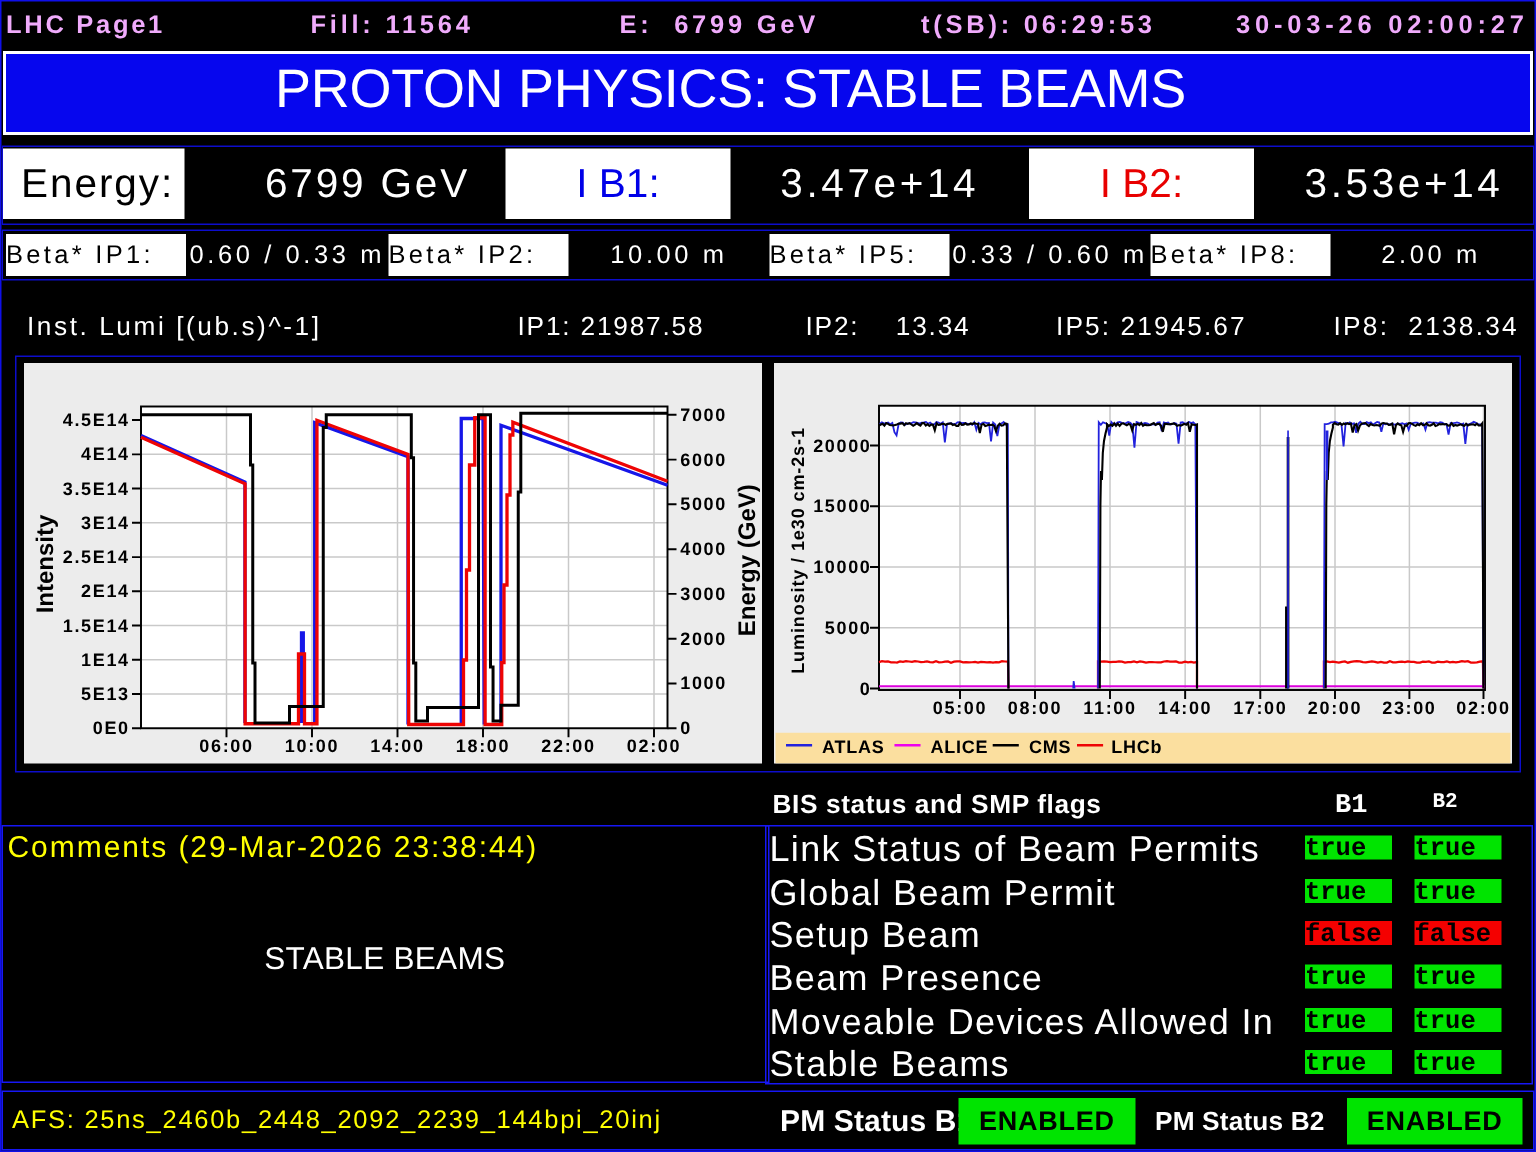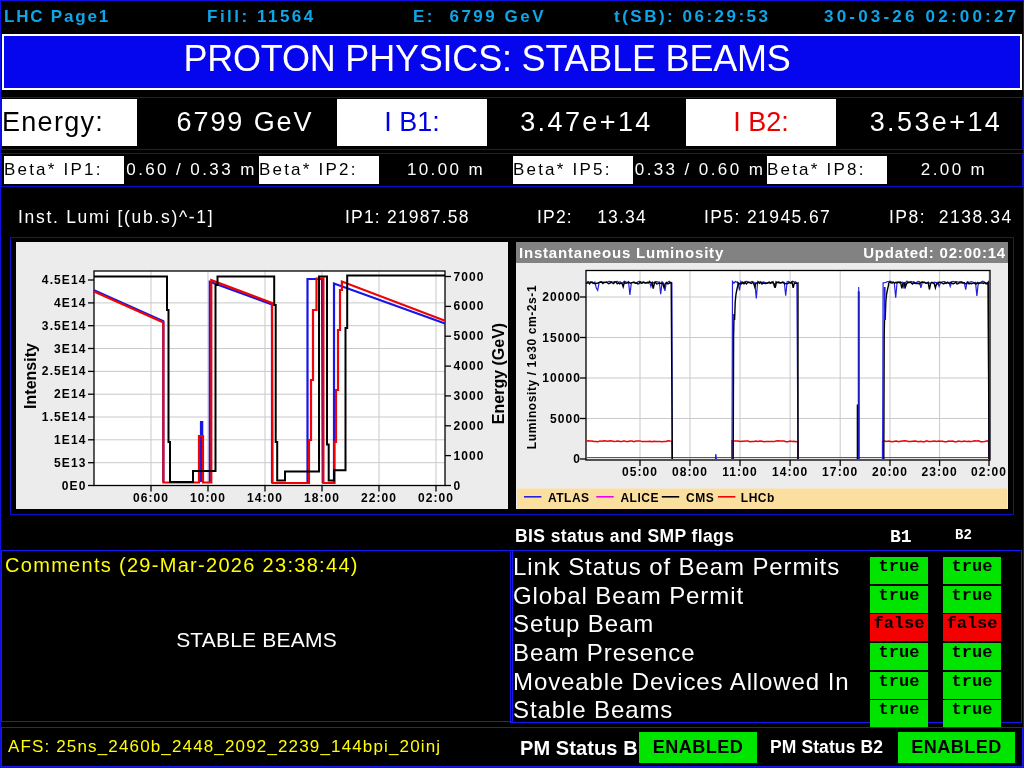--- a/index.html
+++ b/index.html
@@ -1,52 +1,52 @@
 <!DOCTYPE html>
 <html><head><meta charset="utf-8"><style>
 *{margin:0;padding:0;box-sizing:border-box}
 html,body{width:1024px;height:768px;background:#000;overflow:hidden;
  font-family:"Liberation Sans",sans-serif}
 .abs{position:absolute}
 .pageborder{left:0;top:0;width:1024px;height:768px;border:1px solid #0f0fe8}
-.topbar{color:#0ea5e9;font-weight:bold;font-size:17px;top:7px}
+.topbar{color:#f0abfc;font-weight:bold;font-size:17px;top:7px}
 .banner{left:2px;top:34px;width:1020px;height:56px;background:#0606ee;border:2px solid #fff;
  color:#fff;font-size:36px;text-align:center;line-height:45px;letter-spacing:-0.2px;padding-right:50px}
 .rowbox{border:1px solid #0d0dcc;background:#000}
 .wbox{position:absolute;background:#fff;color:#000}
 .erow{font-size:27px;line-height:47px}
 .eval{position:absolute;color:#fff;font-size:27px;line-height:47px;text-align:center}
 .brow{font-size:17px;line-height:28px;text-align:left;letter-spacing:2.2px}
 .bval{position:absolute;color:#fff;font-size:17px;line-height:28px;text-align:center;letter-spacing:2.4px}
 .lumi{position:absolute;color:#fff;font-size:17.5px;top:207px}
 .chart{position:absolute;background:#ececec;width:492px;height:267px}
 .ctitle{position:absolute;left:0;top:0;width:492px;height:21px;background:#828282;color:#fff;
  font-weight:bold;font-size:15px;line-height:21px;padding-left:3px;letter-spacing:0.8px}
 .upd{position:absolute;right:2px;top:0}
 .tk{font:bold 12px "Liberation Sans",sans-serif;fill:#000;letter-spacing:1.1px}
 .ax{font:bold 16px "Liberation Sans",sans-serif;fill:#000}
 .ax2{font:bold 12px "Liberation Sans",sans-serif;fill:#000;letter-spacing:0.6px}
 .lg{font:bold 12px "Liberation Sans",sans-serif;fill:#000;letter-spacing:0.5px}
 .rowlab{position:absolute;left:513px;width:345px;text-align:left;color:#fff;font-size:24px;line-height:20px;letter-spacing:0.9px}
-.flag{position:absolute;width:58px;height:27px;font:bold 17px "Liberation Mono",monospace;
- text-align:center;line-height:20px;color:#000}
+.flag{position:absolute;width:58px;height:16px;font:bold 17px "Liberation Mono",monospace;
+ text-align:left;line-height:20px;color:#000}
 .grn{background:#00e400}
 .red{background:#f40000}
 .mono{font-family:"Liberation Mono",monospace}
 </style></head><body>
 <div class="abs pageborder"></div>
 <div class="abs topbar" style="left:4px;letter-spacing:1.8px">LHC Page1</div>
 <div class="abs topbar" style="left:207px;letter-spacing:2.5px">Fill: 11564</div>
 <div class="abs topbar" style="left:413px;letter-spacing:2.5px">E:&nbsp; 6799 GeV</div>
 <div class="abs topbar" style="left:614px;letter-spacing:2.5px">t(SB): 06:29:53</div>
 <div class="abs topbar" style="left:824px;letter-spacing:3.2px">30-03-26 02:00:27</div>
 <div class="abs banner">PROTON PHYSICS: STABLE BEAMS</div>
 
 <div class="abs rowbox" style="left:1px;top:97px;width:1022px;height:53px"></div>
-<div class="wbox erow" style="left:2px;top:99px;width:135px;height:47px;padding-left:0;letter-spacing:1.3px">Energy:</div>
+<div class="wbox erow" style="left:2px;top:99px;width:121px;height:47px;padding-left:12px;letter-spacing:1.3px">Energy:</div>
 <div class="eval erow" style="left:145px;top:99px;width:200px;letter-spacing:1.9px">6799 GeV</div>
 <div class="wbox erow" style="left:337px;top:99px;width:150px;height:47px;text-align:center;color:#0000e8">I B1:</div>
 <div class="eval erow" style="left:487px;top:99px;width:199px;letter-spacing:2.4px">3.47e+14</div>
 <div class="wbox erow" style="left:686px;top:99px;width:150px;height:47px;text-align:center;color:#e80000">I B2:</div>
 <div class="eval erow" style="left:843px;top:99px;width:186px;letter-spacing:2.4px">3.53e+14</div>
 
 <div class="abs rowbox" style="left:1px;top:153px;width:1022px;height:34px"></div>
 <div class="wbox brow" style="left:4px;top:156px;width:120px;height:28px">Beta* IP1:</div>
 <div class="bval" style="left:124px;top:156px;width:135px">0.60 / 0.33 m</div>
 <div class="wbox brow" style="left:259px;top:156px;width:120px;height:28px">Beta* IP2:</div>
@@ -202,21 +202,20 @@
       <rect x="1" y="246.5" width="490" height="20.5" fill="#fbdf9f"></rect>
       <line x1="8" y1="254.8" x2="25.4" y2="254.8" stroke="#2222dd" stroke-width="1.6"></line>
       <text x="32" y="260" class="lg">ATLAS</text>
       <line x1="80.3" y1="254.8" x2="97.69999999999999" y2="254.8" stroke="#ee00ee" stroke-width="1.6"></line>
       <text x="104.4" y="260" class="lg">ALICE</text>
       <line x1="145.8" y1="254.8" x2="163.20000000000002" y2="254.8" stroke="#000" stroke-width="1.6"></line>
       <text x="170" y="260" class="lg">CMS</text>
       <line x1="202" y1="254.8" x2="219.4" y2="254.8" stroke="#ee0404" stroke-width="1.6"></line>
       <text x="224.8" y="260" class="lg">LHCb</text>
     </svg>
- <div class="ctitle">Instantaneous Luminosity<span class="upd">Updated: 02:00:14</span></div>
 </div>
 
 <div class="abs" style="left:515px;top:526px;color:#fff;font-size:17.5px;font-weight:bold;letter-spacing:0.4px">BIS status and SMP flags</div>
 <div class="abs mono" style="left:890px;top:527px;color:#fff;font-weight:bold;font-size:18px">B1</div>
 <div class="abs mono" style="left:955px;top:527px;color:#fff;font-weight:bold;font-size:14px">B2</div>
 <div class="abs" style="left:510px;top:550px;width:512px;height:173px;border:1px solid #1717f4"></div>
 <div class="rowlab" style="top:557px">Link Status of Beam Permits</div>
 <div class="flag grn" style="left:870px;top:557px">true</div>
 <div class="flag grn" style="left:943px;top:557px">true</div>
 <div class="rowlab" style="top:586px">Global Beam Permit</div>

